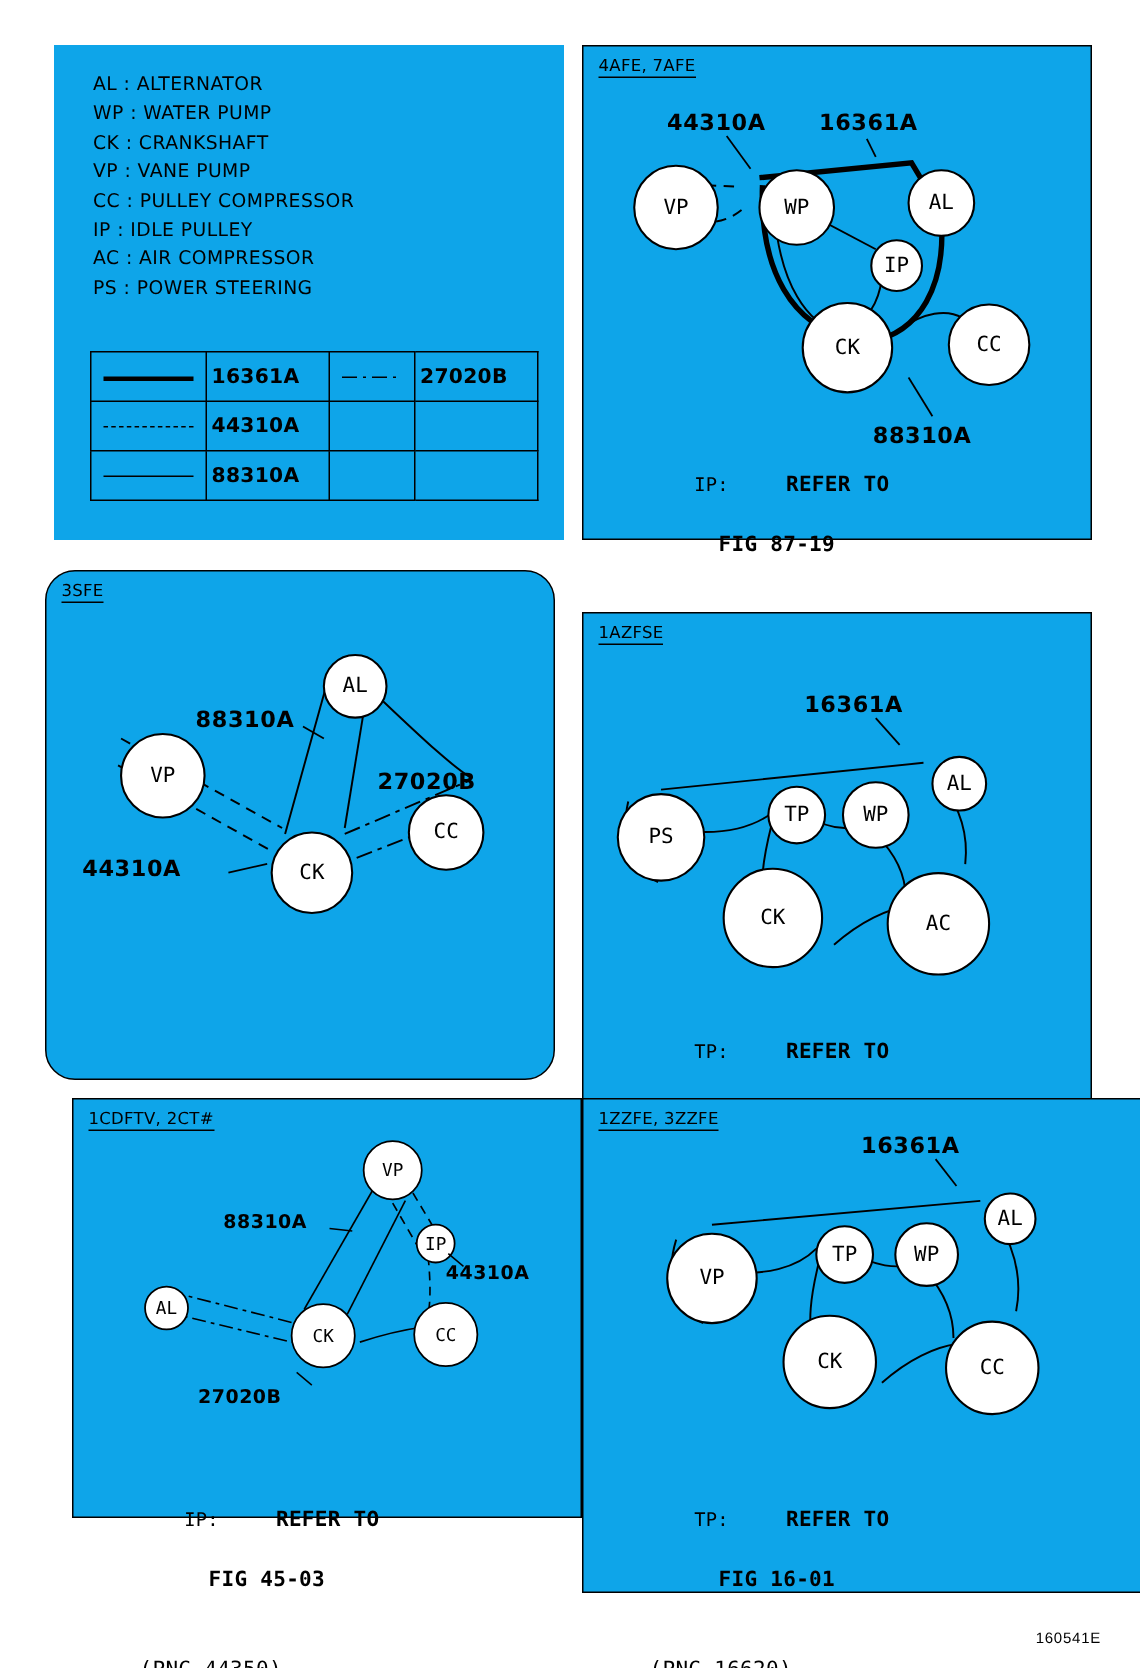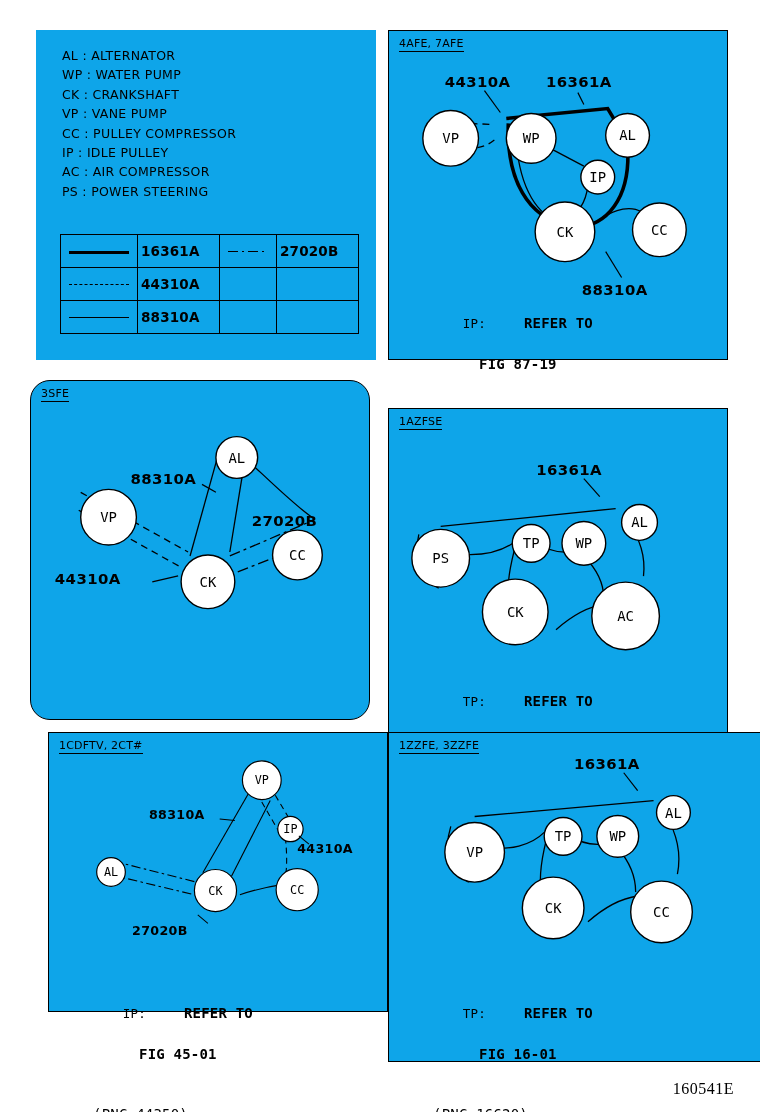--- a/index.html
+++ b/index.html
@@ -146,22 +146,22 @@
   }
   .refnote .pfx {
     font-size: 12.5px;
   }
   .refnote b { font-weight: bold; padding-left: 38px; }
 
   #footer-code {
     position: absolute;
     right: 26px;
     bottom: 14px;
-    font-family: Liberation Serif, serif;
-    font-size: 16px;
+    font-family: Liberation Sans, sans-serif;
+    font-size: 10px;
     letter-spacing: 0.5px;
   }
 </style>
 </head>
 <body>
 
 <div class="page">
 
   <div class="panel" id="panel-legend">
     <div class="legend-list">
@@ -348,21 +348,21 @@
 
       <path class="leader" d="M 172 102 L 190 104"></path>
       <text class="part-label" x="88" y="102">88310A</text>
       <path class="leader" d="M 266 122 L 278 132"></path>
       <text class="part-label" x="264" y="142">44310A</text>
       <path class="leader" d="M 158 226 L 146 216"></path>
       <text class="part-label" x="68" y="240">27020B</text>
     </svg>
     <div class="refnote" style="left:22px; top:250px;">
       <span class="pfx">IP:</span><b>REFER TO</b>
-      <div style="padding-left:30px;"><b>FIG 45-01</b></div>
+      <div style="padding-left:30px;"><b>FIG 45-03</b></div>
       <div style="padding-left:22px;"><span>(PNC 44350)</span></div>
     </div>
   </div>
 
   <div class="panel" id="panel-1zzfe">
     <div class="panel-tag">1ZZFE, 3ZZFE</div>
     <svg class="diagram" viewBox="0 0 340 330">
       <path class="belt-thin" d="M 64 84 L 244 68"></path>
       <path class="belt-thin" d="M 68 114 C 100 120, 122 112, 134 100"></path>
       <path class="belt-thin" d="M 158 102 C 172 112, 188 114, 202 110"></path>

